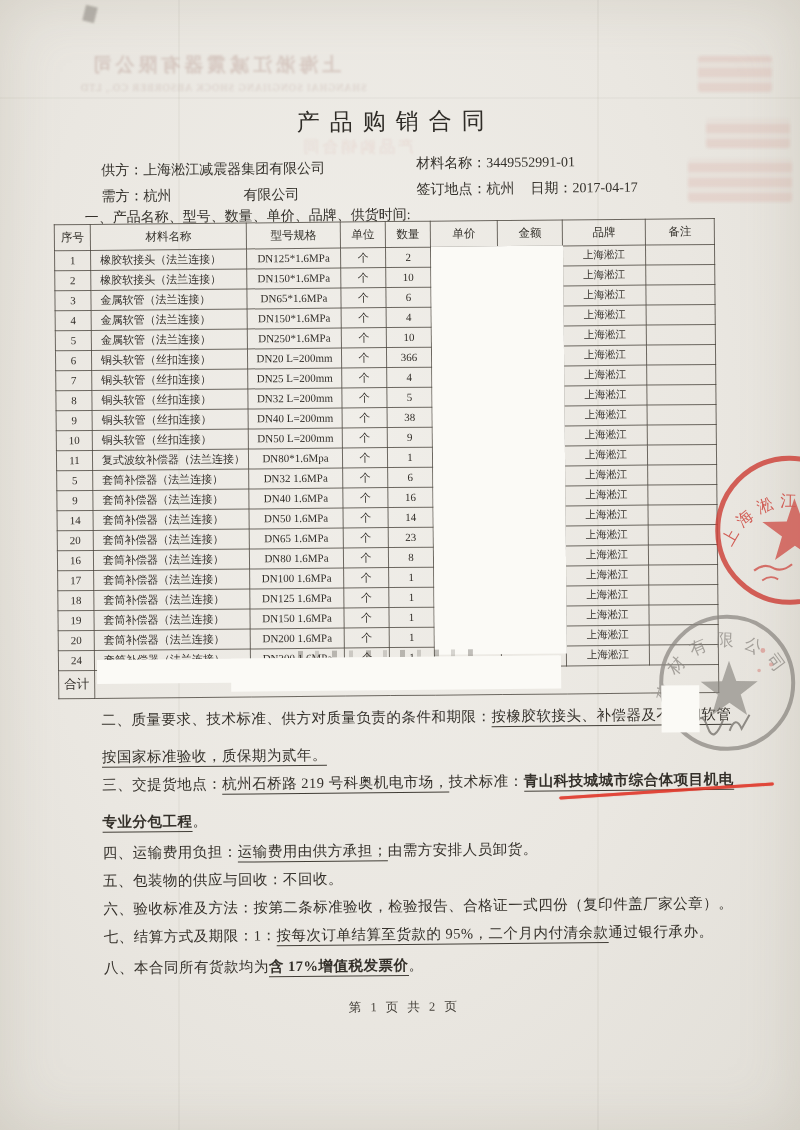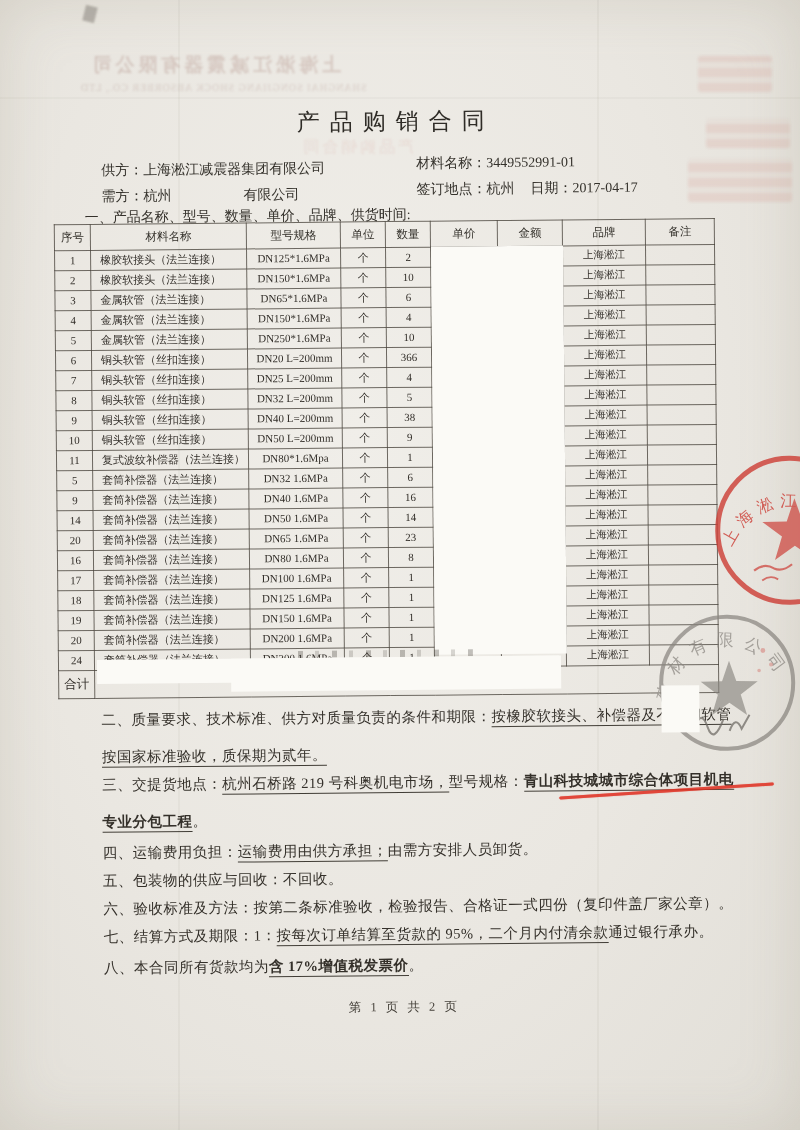--- a/index.html
+++ b/index.html
@@ -357,21 +357,21 @@
     <div class="whiteout" style="left:377px;top:26px;width:132px;height:408px;"></div>
 
     <div class="remnants" style="left:240px;top:429px;width:175px;"></div>
     <div class="whiteout" style="left:39px;top:436px;width:462px;height:24px;"></div>
     <div class="whiteout" style="left:173px;top:436px;width:330px;height:33px;"></div>
   </div>
 
   <div id="clauses">
       <div class="clause" style="top: 708px;"><span class="">二、质量要求、技术标准、供方对质量负责的条件和期限：</span><span class="u ">按橡胶软接头、补偿器及不锈钢软管</span></div>
       <div class="clause" style="top: 745px;"><span class="u ">按国家标准验收，质保期为贰年。</span></div>
-      <div class="clause" style="top: 773px;"><span class="">三、交提货地点：</span><span class="u ">杭州石桥路 219 号科奥机电市场，</span><span class="">型号规格：</span><span class="u b">青山科技城城市综合体项目机电</span></div>
+      <div class="clause" style="top: 773px;"><span class="">三、交提货地点：</span><span class="u ">杭州石桥路 219 号科奥机电市场，</span><span class="">技术标准：</span><span class="u b">青山科技城城市综合体项目机电</span></div>
       <div class="clause" style="top: 810px;"><span class="u b">专业分包工程</span><span class="">。</span></div>
       <div class="clause" style="top: 841px;"><span class="">四、运输费用负担：</span><span class="u ">运输费用由供方承担；</span><span class="">由需方安排人员卸货。</span></div>
       <div class="clause" style="top: 869px;"><span class="">五、包装物的供应与回收：不回收。</span></div>
       <div class="clause" style="top: 897px;"><span class="">六、验收标准及方法：按第二条标准验收，检验报告、合格证一式四份（复印件盖厂家公章）。</span></div>
       <div class="clause" style="top: 925px;"><span class="">七、结算方式及期限：1：</span><span class="u ">按每次订单结算至货款的 95%，二个月内付清余款</span><span class="">通过银行承办。</span></div>
       <div class="clause" style="top: 956px;"><span class="">八、本合同所有货款均为</span><span class="u b">含 17%增值税发票价</span><span class="">。</span></div>
     </div>
   <div id="redline" class="abs"></div>
 
   <svg class="stampsvg" style="left:698px;top:444px;" width="180" height="180" viewBox="0 0 180 180">

